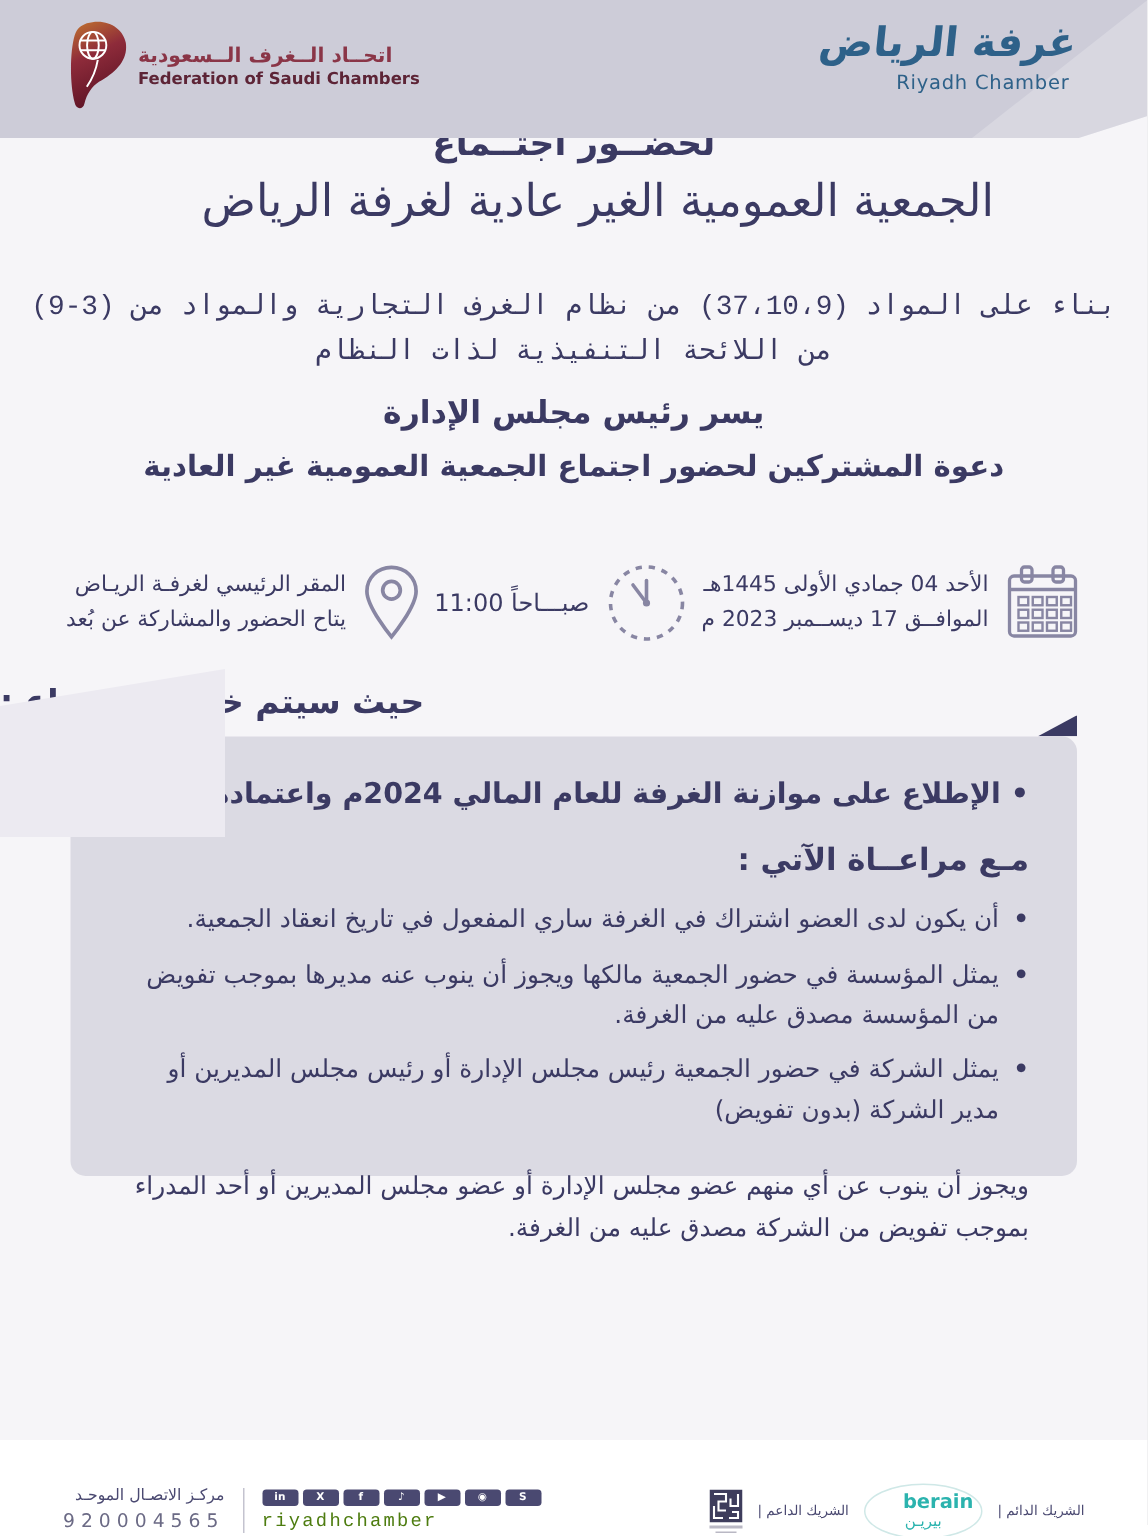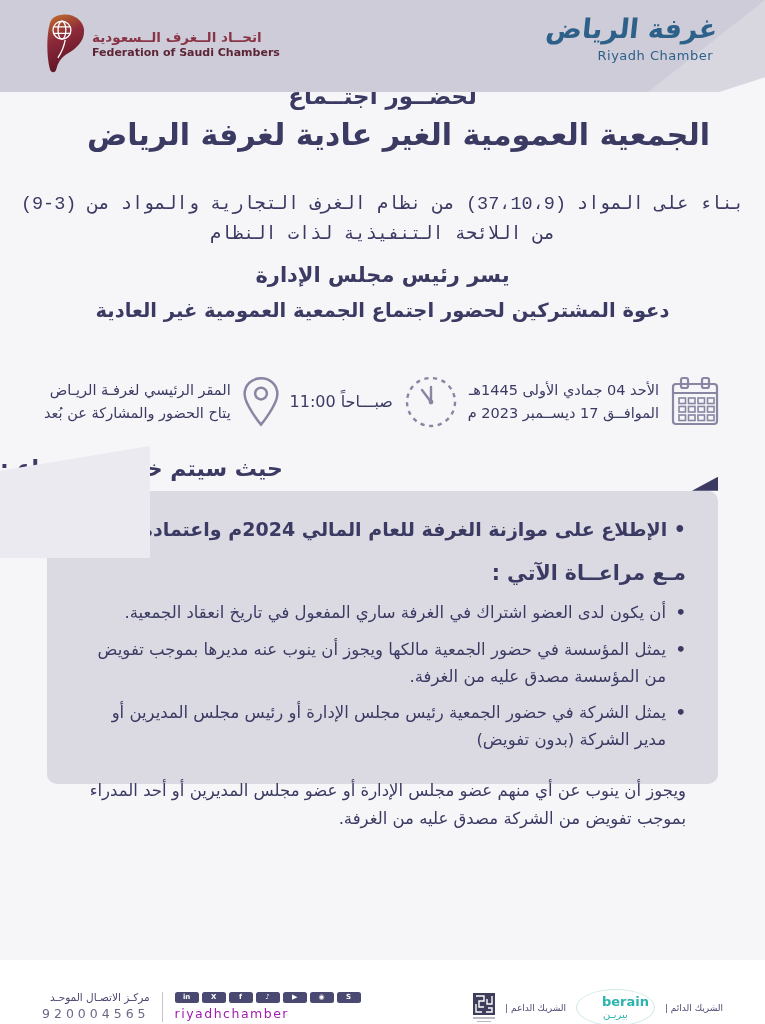--- a/index.html
+++ b/index.html
@@ -33,21 +33,21 @@
   }
   .riy-ar{
     font-size:27px;font-weight:bold;color:#2e6189;
     transform:skewX(-6deg);letter-spacing:-1px;line-height:1.1;
   }
   .riy-en{font-size:13px;color:#2e6189;margin-top:4px;letter-spacing:0.5px;padding-left:48px;}
   
   .head{ text-align:center; padding-top:28px; }
   .t-title{font-size:34px;font-weight:bold;line-height:1.2;}
   .t-sub{font-size:23px;font-weight:bold;margin-top:14px;}
-  .t-assembly{font-size:30px;font-weight:bold;margin-top:8px;padding-left:32px;}
+  .t-assembly{font-size:30px;font-weight:normal;margin-top:8px;padding-left:32px;}
   .t-legal{font-size:18.5px;margin-top:38px;line-height:1.65;font-family:Liberation Mono, monospace;}
   .t-board{font-size:21px;font-weight:bold;margin-top:12px;}
   .t-invite{font-size:19.5px;font-weight:bold;margin-top:12px;}
   
   .decor-left{
     position:absolute;left:0;top:446px;width:150px;height:112px;
     background:#eceaf1;
     clip-path:polygon(0 22%,100% 0,100% 100%,0 100%);
   }
   .details{
@@ -89,21 +89,21 @@
   .f-contact{display:flex;flex-direction:column;align-items:flex-end;line-height:1.5;}
   .f-contact-label{font-size:10.5px;color:#4a4971;}
   .f-contact-num{font-size:12.5px;color:#6b6a85;letter-spacing:4px;direction:ltr;}
   .f-sep{width:1px;height:30px;background:#c4c3cf;}
   .f-social{display:flex;flex-direction:column;align-items:flex-start;gap:3px;}
   .f-icons{display:flex;gap:3px;}
   .s-ic{
     width:24px;height:11px;border-radius:2.5px;background:#4a4971;color:#fff;
     font-size:7px;line-height:11px;text-align:center;font-weight:bold;overflow:hidden;
   }
-  .f-handle{font-size:12.5px;color:#a21caf;letter-spacing:1.5px;direction:ltr;}
+  .f-handle{font-size:12.5px;color:#4d7c0f;letter-spacing:1.5px;direction:ltr;font-family:Liberation Mono, monospace;}
   .f-right{display:flex;align-items:center;gap:10px;direction:rtl;}
   .p-label{font-size:9px;color:#4a4971;white-space:nowrap;}
   .berain{display:flex;flex-direction:column;align-items:center;line-height:1;position:relative;padding:4px 6px;}
   .berain::before{
     content:"";position:absolute;inset:-2px 0;border:1px solid #cfe8e7;border-radius:50%;
   }
   .berain-en{font-size:13px;font-weight:bold;color:#2bb3ae;position:relative;margin-left:20px;}
   .berain-ar{font-size:10px;color:#2bb3ae;margin-top:2px;position:relative;}
   .kufic{display:flex;flex-direction:column;align-items:center;gap:2px;}
   .kufic-caption{width:22px;height:2px;background:#b9b8c4;}

